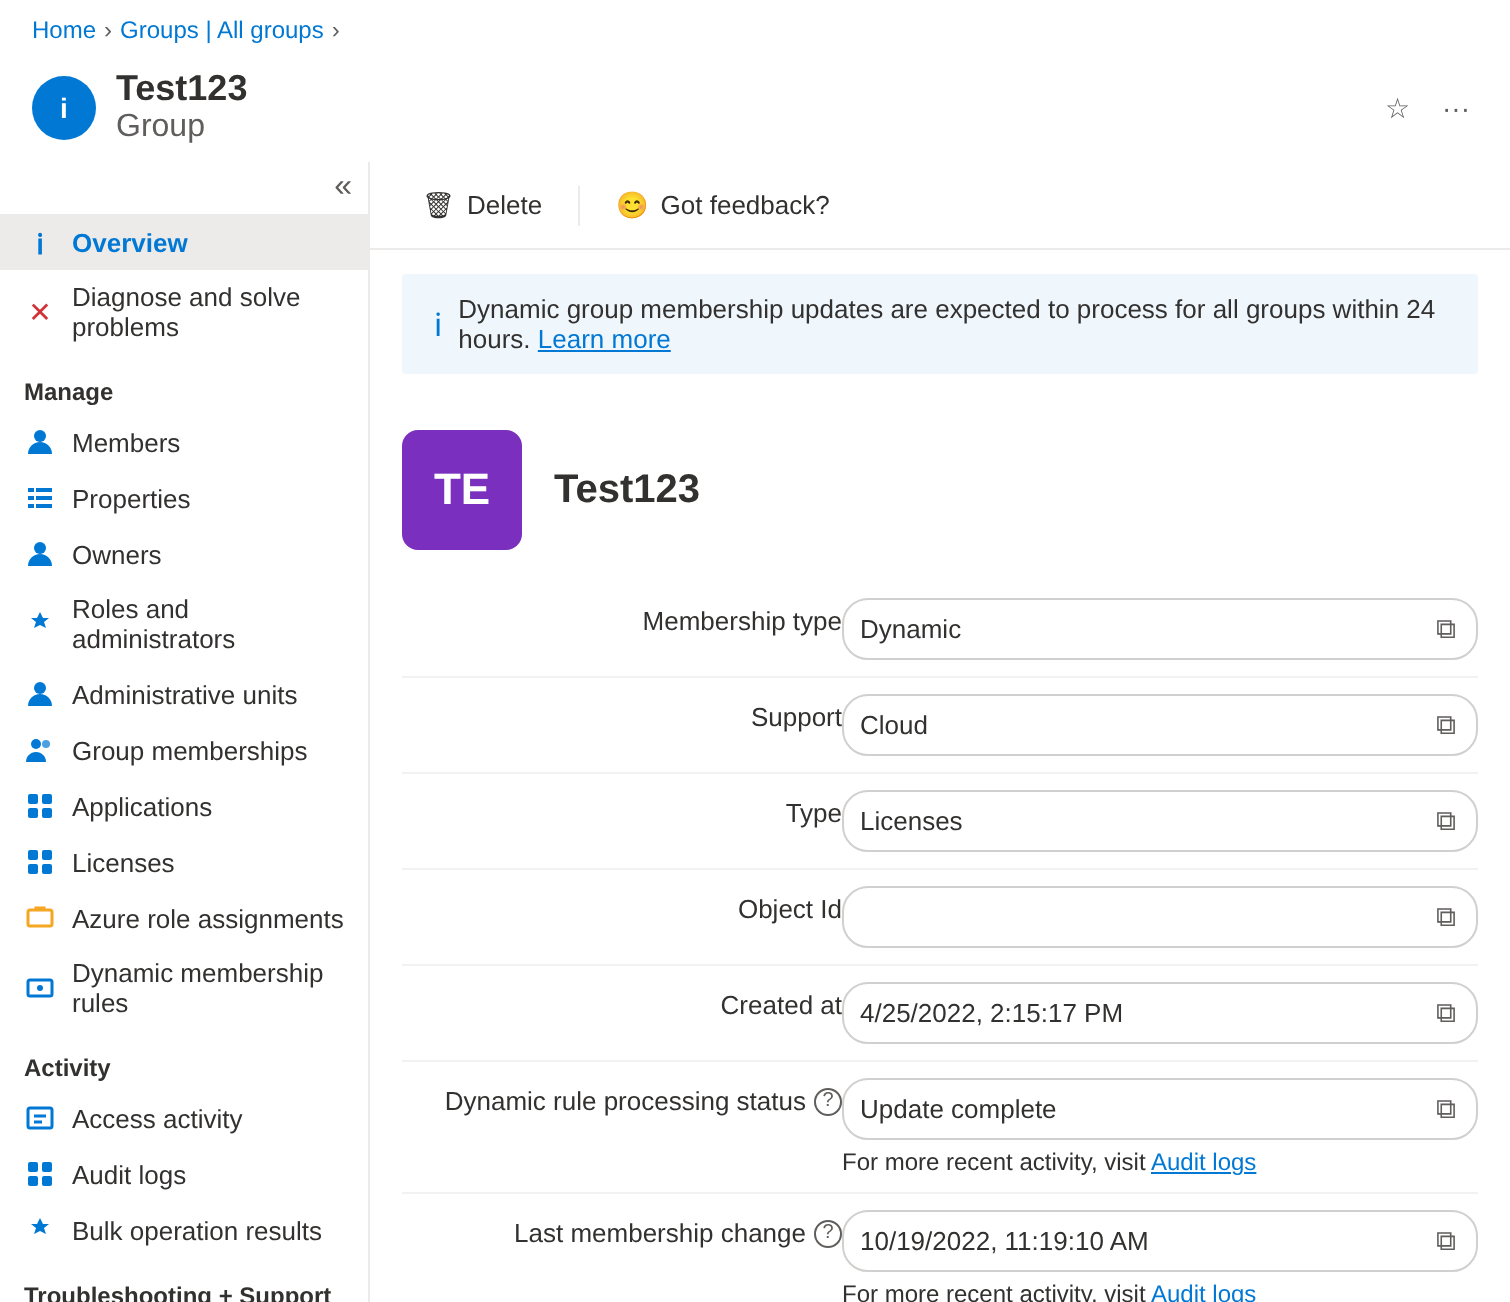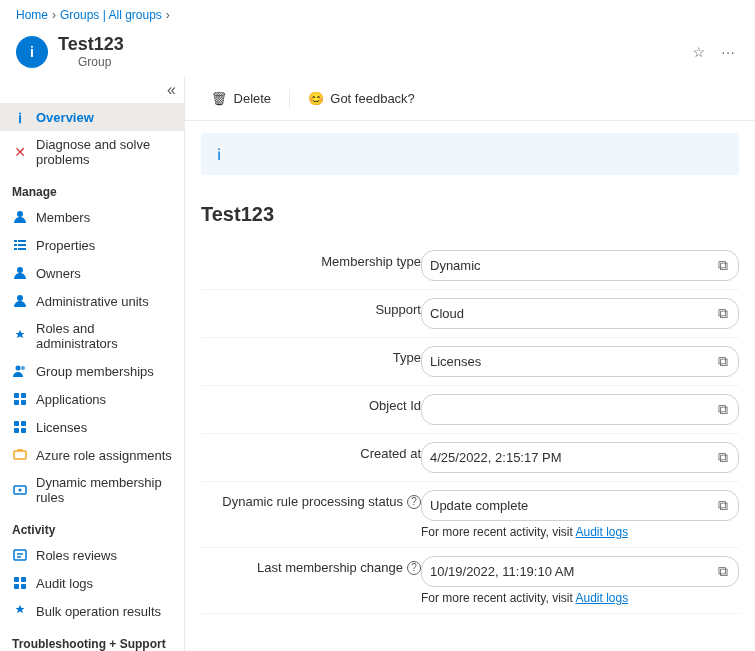--- a/index.html
+++ b/index.html
@@ -6,21 +6,21 @@
     body { font-family: 'Segoe UI', Arial, sans-serif; font-size: 13px; color: #323130; background: #fff; }
     
     .breadcrumb { display: flex; align-items: center; padding: 8px 16px; font-size: 12px; color: #605e5c; gap: 4px; text-align: center; }
     .breadcrumb a { color: #0078d4; text-decoration: none; }
     .breadcrumb-sep { color: #605e5c; }
     
     .page-header { display: flex; align-items: center; padding: 4px 16px 8px; gap: 10px; }
     .page-icon-circle { width: 32px; height: 32px; background: #0078d4; border-radius: 50%; display: flex; align-items: center; justify-content: center; color: white; font-size: 14px; font-weight: bold; flex-shrink: 0; }
     .page-title-area { flex: 1; }
     .page-title { font-size: 18px; font-weight: 600; color: #323130; }
-    .page-subtitle { font-size: 12px; color: #605e5c; margin-left: 20px; }
+    .page-subtitle { font-size: 16px; color: #605e5c; }
     .header-actions { display: flex; gap: 8px; }
     .header-icon-btn { background: none; border: none; cursor: pointer; color: #605e5c; font-size: 14px; padding: 4px; }
     
     .main-layout { display: flex; height: calc(100vh - 70px); }
     
     .sidebar { width: 185px; border-right: 1px solid #edebe9; flex-shrink: 0; overflow-y: auto; }
     .sidebar-collapse { display: flex; justify-content: flex-end; padding: 4px 8px; }
     .collapse-btn { background: none; border: none; cursor: pointer; color: #605e5c; font-size: 16px; }
     
     .nav-item { display: flex; align-items: center; padding: 6px 12px; cursor: pointer; gap: 8px; font-size: 13px; color: #323130; text-decoration: none; }
@@ -121,33 +121,33 @@
         <svg width="14" height="14" viewBox="0 0 14 14">
             <circle cx="7" cy="4" r="3" fill="#0078d4"></circle>
             <path d="M1 13c0-3.3 2.7-6 6-6s6 2.7 6 6" fill="#0078d4"></path>
           </svg>
       </span>
       <span>Owners</span>
     </a>
     <a class="nav-item">
       <span class="nav-icon">
         <svg width="14" height="14" viewBox="0 0 14 14">
+            <path d="M7 1l1.5 3h3l-2.5 2 1 3L7 7.5 4 9l1-3L2.5 4h3z" fill="#0078d4"></path>
+          </svg>
+      </span>
+      <span>Roles and administrators</span>
+    </a>
+    <a class="nav-item">
+      <span class="nav-icon">
+        <svg width="14" height="14" viewBox="0 0 14 14">
             <circle cx="7" cy="4" r="3" fill="#0078d4"></circle>
             <path d="M1 13c0-3.3 2.7-6 6-6s6 2.7 6 6" fill="#0078d4"></path>
           </svg>
       </span>
       <span>Administrative units</span>
-    </a>
-    <a class="nav-item">
-      <span class="nav-icon">
-        <svg width="14" height="14" viewBox="0 0 14 14">
-            <path d="M7 1l1.5 3h3l-2.5 2 1 3L7 7.5 4 9l1-3L2.5 4h3z" fill="#0078d4"></path>
-          </svg>
-      </span>
-      <span>Roles and administrators</span>
     </a>
     <a class="nav-item">
       <span class="nav-icon">
         <svg width="14" height="14" viewBox="0 0 14 14">
             <circle cx="5" cy="4" r="2.5" fill="#0078d4"></circle>
             <circle cx="10" cy="4" r="2" fill="#0078d4" opacity="0.7"></circle>
             <path d="M0 13c0-2.8 2.2-5 5-5s5 2.2 5 5" fill="#0078d4"></path>
           </svg>
       </span>
       <span>Group memberships</span>
@@ -195,21 +195,21 @@
 
     <div class="nav-section-header">Activity</div>
     <a class="nav-item">
       <span class="nav-icon">
         <svg width="14" height="14" viewBox="0 0 14 14">
             <rect x="1" y="2" width="12" height="10" rx="1" fill="none" stroke="#0078d4" stroke-width="1.5"></rect>
             <line x1="4" y1="6" x2="10" y2="6" stroke="#0078d4" stroke-width="1.5"></line>
             <line x1="4" y1="9" x2="8" y2="9" stroke="#0078d4" stroke-width="1.5"></line>
           </svg>
       </span>
-      <span>Roles reviews</span>
+      <span>Access activity</span>
     </a>
     <a class="nav-item">
       <span class="nav-icon">
         <svg width="14" height="14" viewBox="0 0 14 14">
             <rect x="1" y="1" width="5" height="5" rx="1" fill="#0078d4"></rect>
             <rect x="8" y="1" width="5" height="5" rx="1" fill="#0078d4"></rect>
             <rect x="1" y="8" width="5" height="5" rx="1" fill="#0078d4"></rect>
             <rect x="8" y="8" width="5" height="5" rx="1" fill="#0078d4"></rect>
           </svg>
       </span>
@@ -237,23 +237,28 @@
       </button>
       <div class="toolbar-sep"></div>
       <button class="toolbar-btn">
         <span>😊</span>
         <span>Got feedback?</span>
       </button>
     </div>
 
     <div class="info-banner">
       <span class="info-icon">ℹ</span>
+      <span>
+        <span>Dynamic group membership updates are expected to process for all groups within 24 hours.</span>
+        <a href="#">Learn more</a>
+      </span>
     </div>
 
     <div class="group-header">
+      <div class="group-avatar">TE</div>
       <div class="group-name">Test123</div>
     </div>
 
     <div class="properties-grid">
 
       <div class="prop-row">
         <div class="prop-label">
             <span>Membership type</span>
           </div>
         <div class="prop-value-area">

